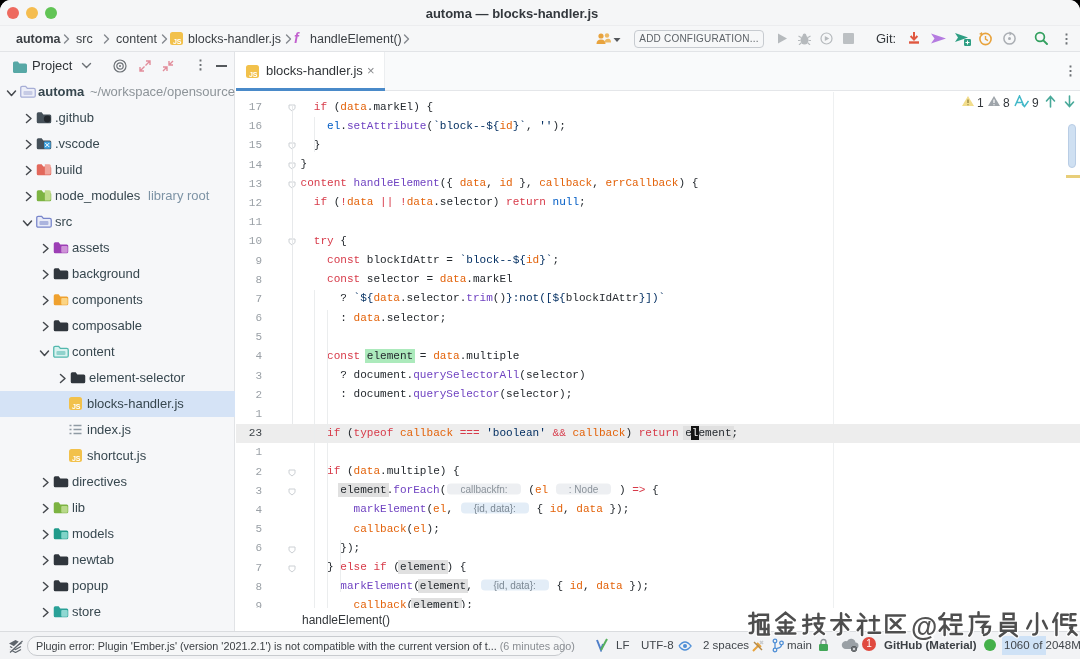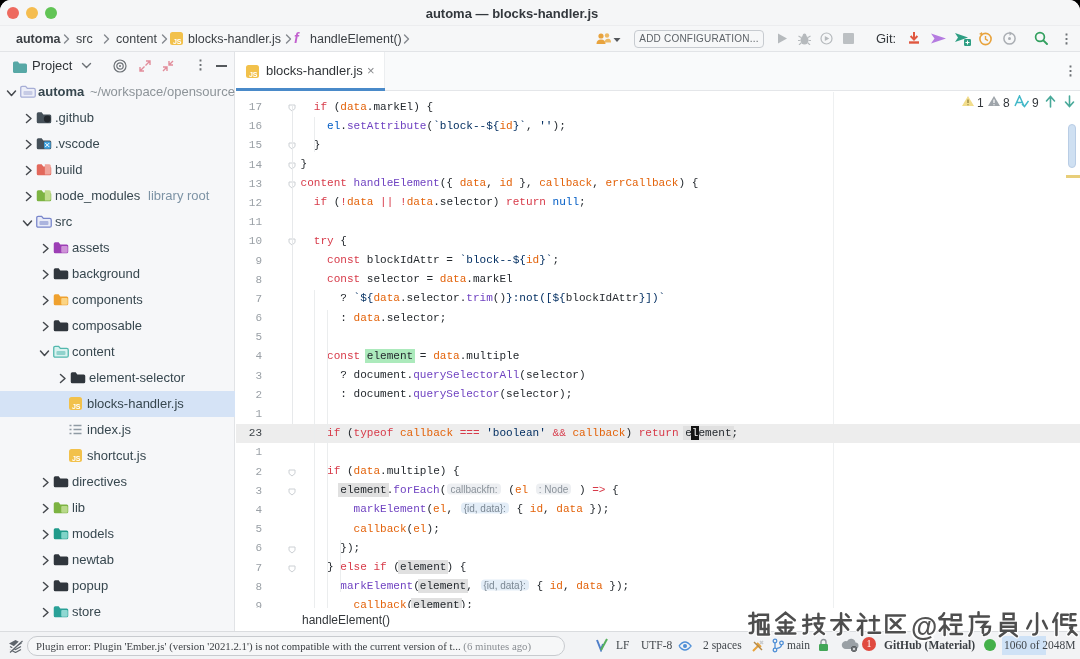--- a/index.html
+++ b/index.html
@@ -27,25 +27,25 @@
 .crow{position:relative;width:844px;height:19.2px;}
 .lnum{position:absolute;left:0;top:3px;width:26px;text-align:right;font-family:"Liberation Mono",monospace;font-size:11px;color:#9aa0a6;}
 .ctext{position:absolute;left:64.5px;top:2.5px;font-family:"Liberation Mono",monospace;font-size:11.06px;color:#24292e;white-space:pre;}
 .k{color:#d73a49;}
 .o{color:#e36209;}
 .p{color:#6f42c1;}
 .b{color:#005cc5;}
 .s{color:#032f62;}
 .hlg{background:#aceabc;margin:-1px -2px;padding:1px 2px;}
 .hgr{background:#e0e0e0;margin:-1px -2px;padding:1px 2px;}
-.hint{display:inline-block;background:#edeff2;color:#8a929a;border-radius:4px;font-family:"Liberation Sans",sans-serif;font-size:10px;padding:0 3px;margin:0 1px;transform:translateY(-0.5px);}
+.hint{display:inline-block;background:#edeff2;color:#8a929a;border-radius:4px;font-family:"Liberation Sans",sans-serif;font-size:10px;padding:0 13px;margin:0 1px;transform:translateY(-0.5px);}
 .hintb{background:#e3edf7;color:#7b8894;}
 .cur{background:#141414;color:#f5f5f5;padding:1px 0.5px;margin:-1px -0.5px;}
 
-#statusbar{left:0;top:631px;width:1080px;height:28px;background:#f2f3f5;border-top:1px solid #dadcdf;font-family:Liberation Serif, serif;}
+#statusbar{left:0;top:631px;width:1080px;height:28px;background:#f2f3f5;border-top:1px solid #dadcdf;}
 .st{font-size:11.5px;color:#41464b;top:7px;position:absolute;white-space:nowrap;}
 svg{display:block;}
 </style></head><body>
 <div id="win">
 <div id="titlebar" class="abs">
  <div class="abs tl" style="left:7px;background:#ee6a5f;"></div>
  <div class="abs tl" style="left:26px;background:#f5bd4f;"></div>
  <div class="abs tl" style="left:45px;background:#61c455;"></div>
  <div id="title" class="abs">automa — blocks-handler.js</div>
 </div>

